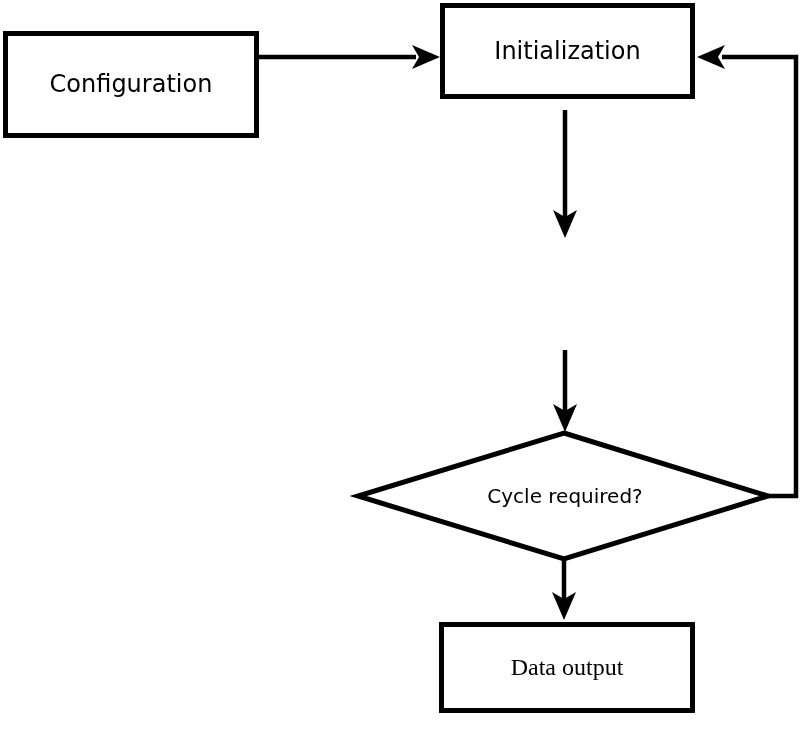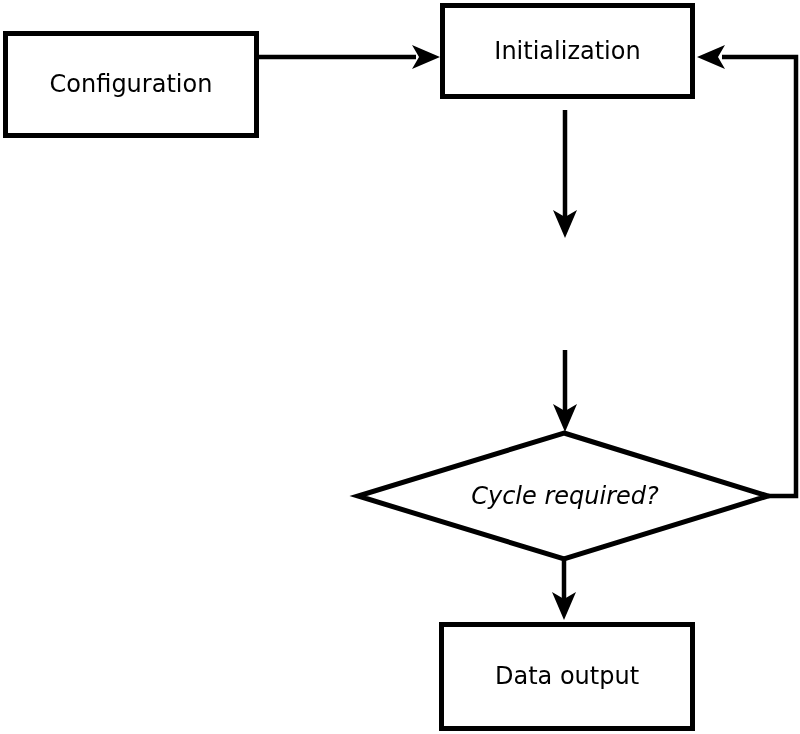--- a/index.html
+++ b/index.html
@@ -31,32 +31,31 @@
     display: flex;
     align-items: center;
     justify-content: center;
     font-size: 24px;
     line-height: 1.2;
     text-align: center;
   }
   .node-configuration { left: 3px;   top: 3px;   width: 256px; height: 107px; margin-top: 28px; }
   .node-initialization{ left: 440px; top: 3px;   width: 255px; height: 96px; }
   .node-measuring     { left: 437px; top: 240px; width: 256px; height: 110px; }
-  .node-data-output   { left: 439px; top: 622px; width: 256px; height: 109px; }
+  .node-data-output   { left: 439px; top: 622px; width: 256px; height: 91px; font-family: Liberation Serif, serif; }
   .diamond-label {
     position: absolute;
     left: 415px;
     top: 481px;
     width: 300px;
     height: 30px;
     display: flex;
     align-items: center;
     justify-content: center;
-    font-size: 24px;
-    font-style: italic;
+    font-size: 20px;
   }
 </style>
 </head>
 <body>
 
 <div class="canvas">
 
   <svg class="connector-layer" width="800" height="734" viewBox="0 0 800 734" fill="none" stroke="#000000" stroke-width="4.5">
 
     <polygon points="564,433 768,496 564,559 358,496" fill="#ffffff" stroke="#000000" stroke-width="5"></polygon>

